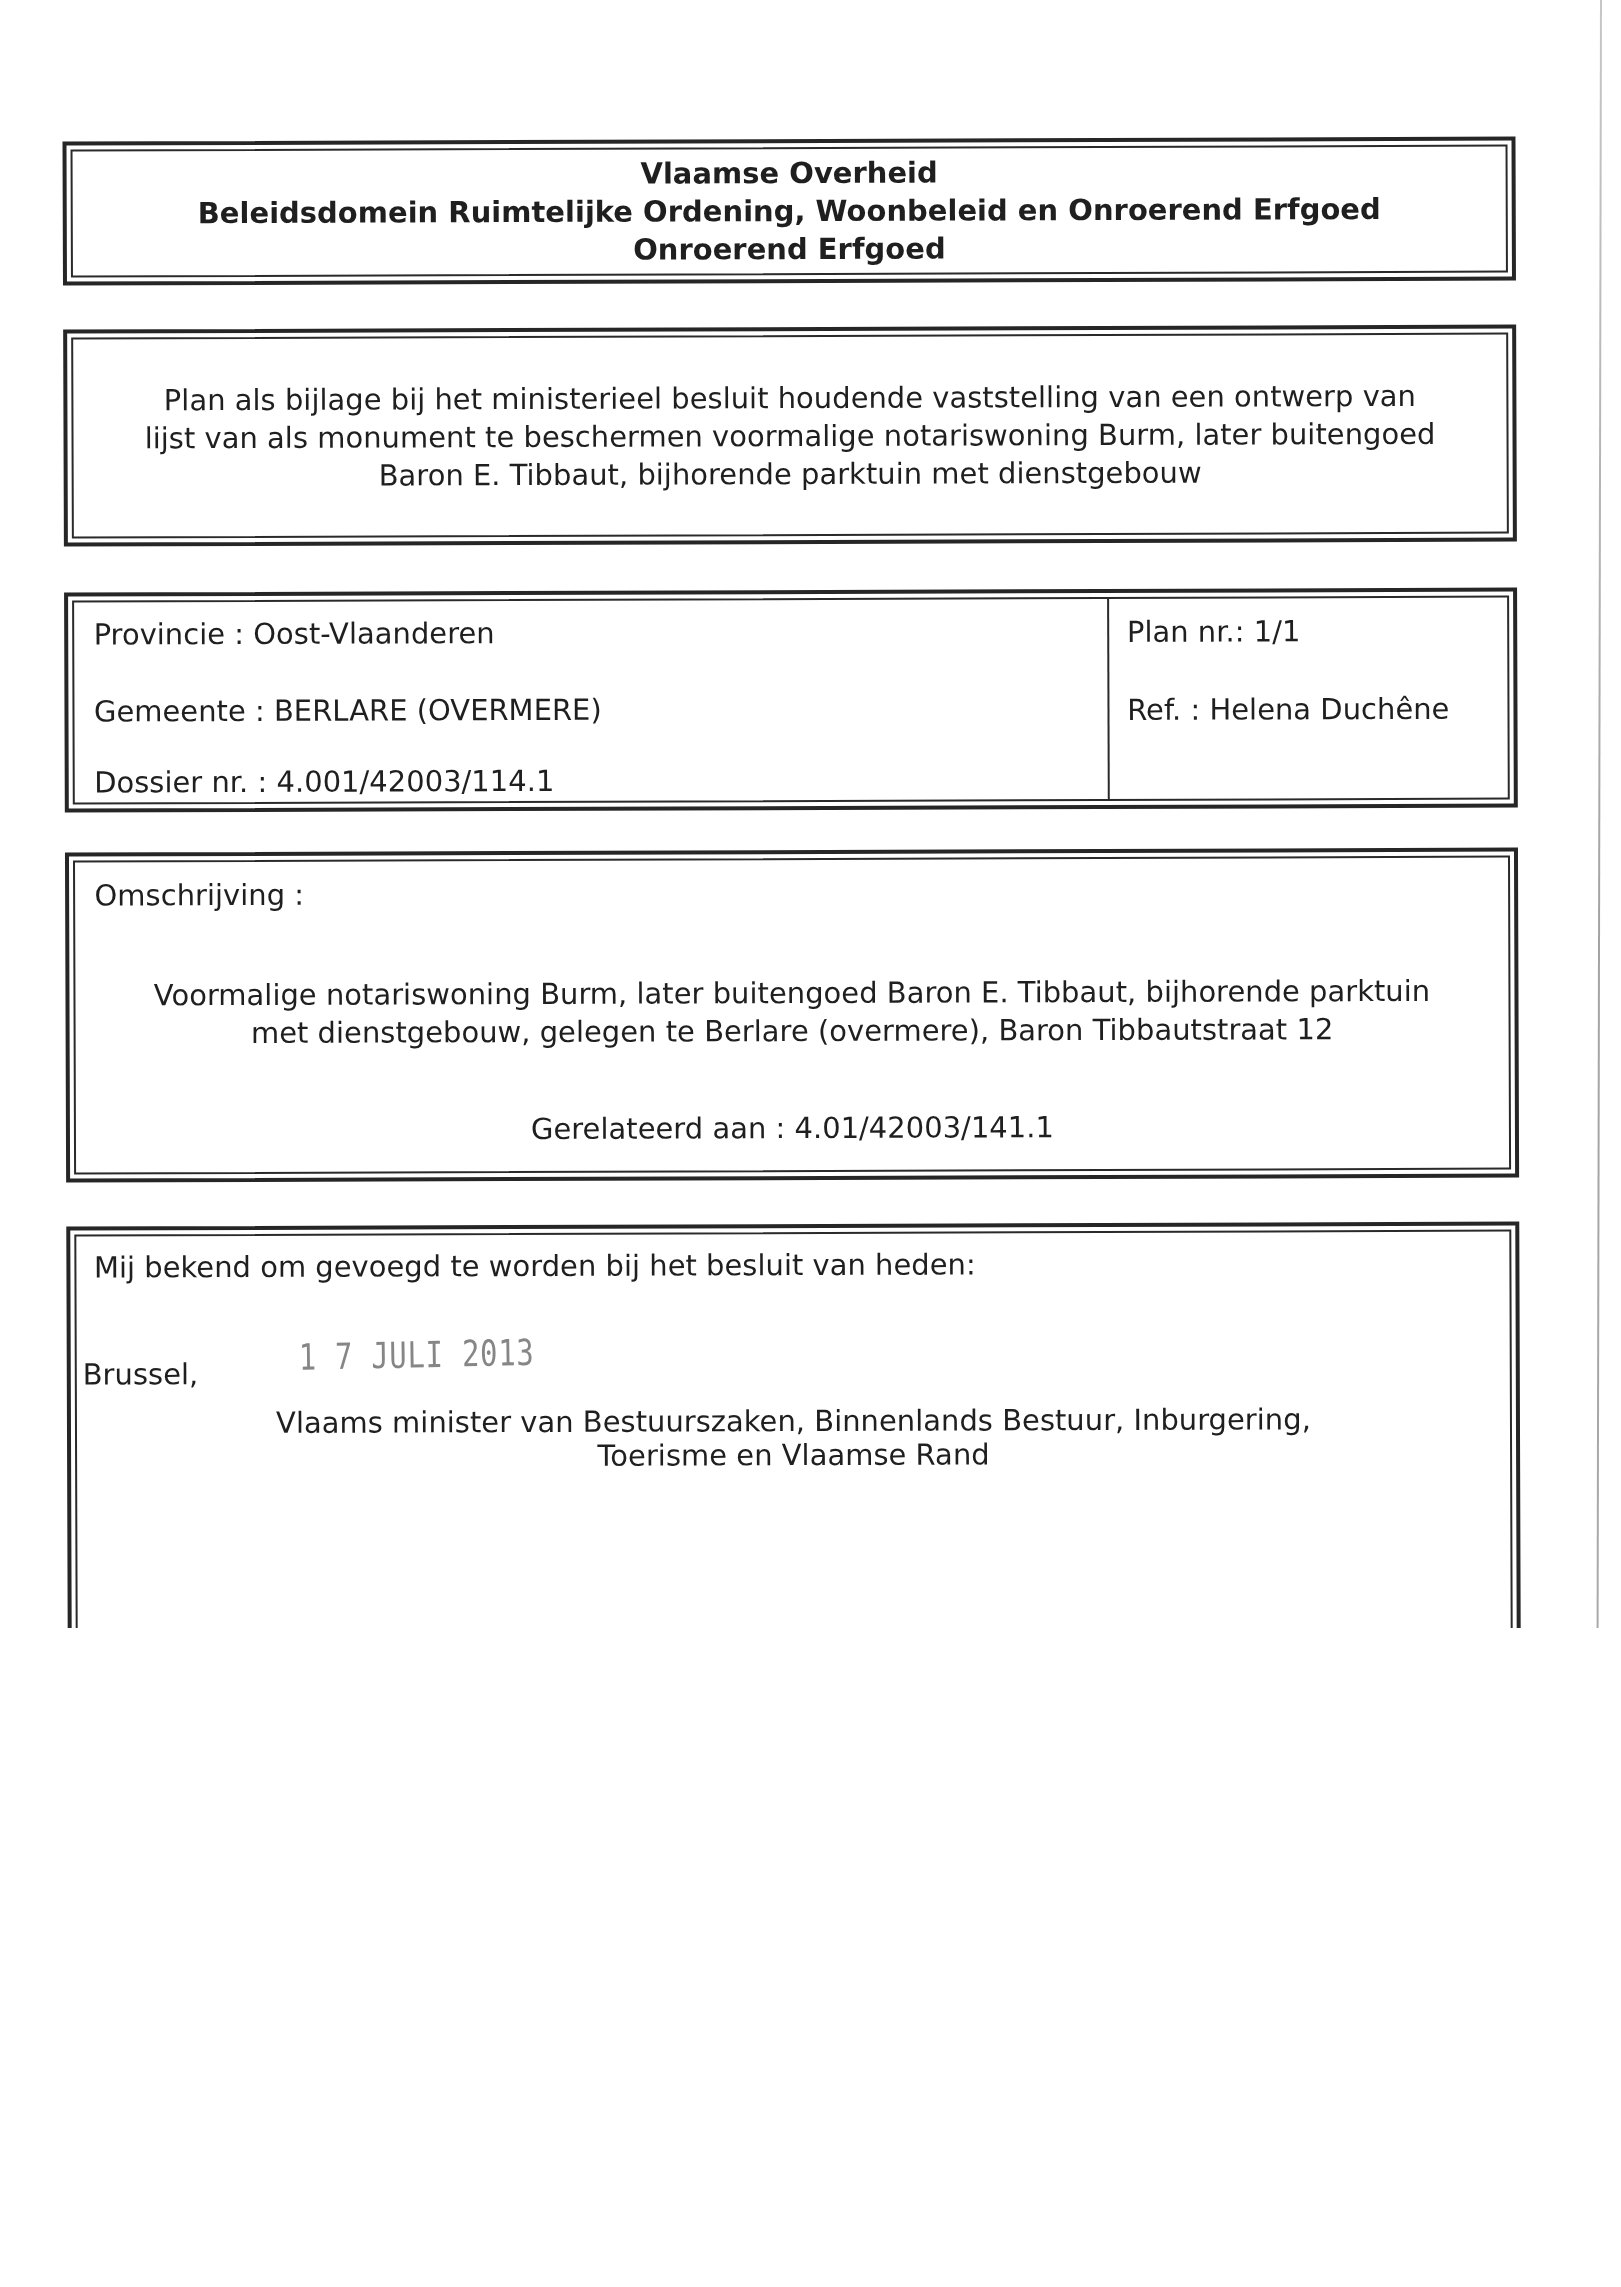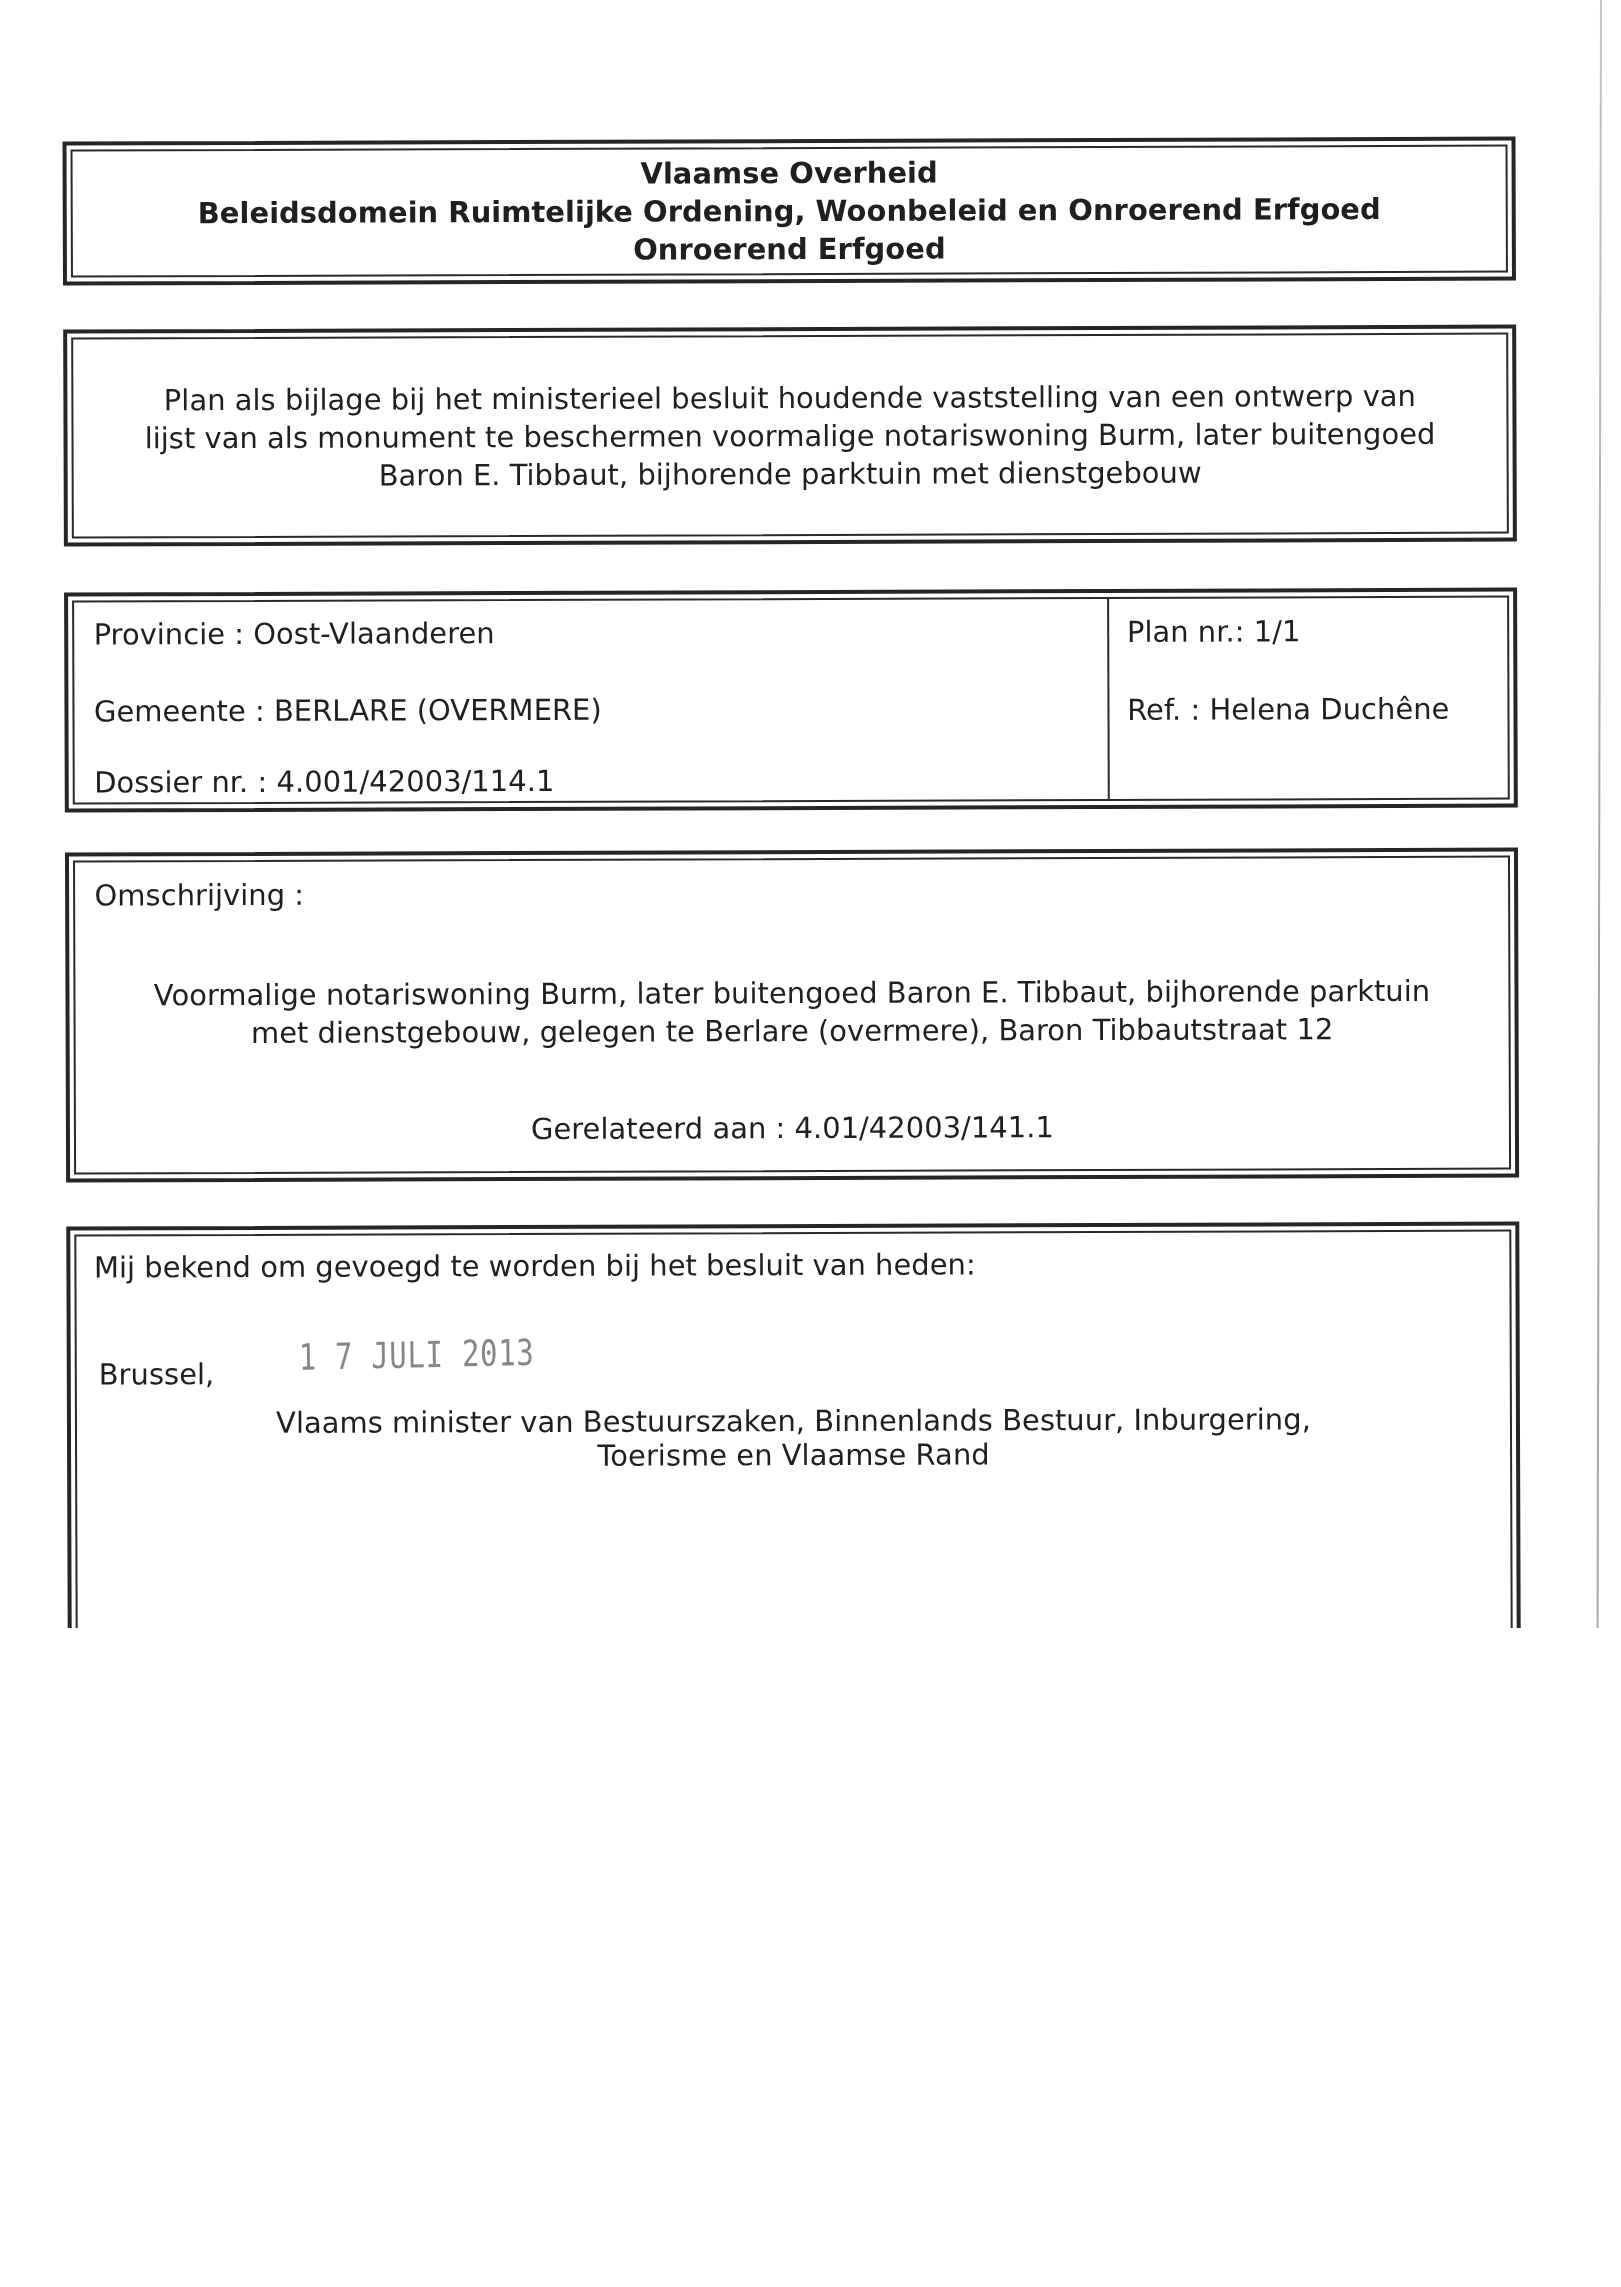--- a/index.html
+++ b/index.html
@@ -39,21 +39,21 @@
   .details-right{ flex:0 0 400px; border-left:2px solid #2a2a2a; padding:14.6px 0 0 17.6px; box-sizing:border-box; }
   .details-right .row2{ margin-top:40px; }
   .box-description{ top:850px; height:330px; }
   .box-description .box-inner{ padding:14.6px 0 0 0; }
   .desc-label{ padding-left:19.5px; }
   .desc-body{ margin-top:62px; text-align:center; }
   .desc-related{ margin-top:59px; text-align:center; }
   .box-signature{ top:1224px; height:939px; }
   .box-signature .box-inner{ position:relative; padding:0; }
   .sig-intro{ position:absolute; left:17.6px; top:11.7px; }
-  .sig-place{ position:absolute; left:22px; top:119px; }
+  .sig-place{ position:absolute; left:6px; top:119px; }
   .date-stamp{
     position:absolute; left:222px; top:103px;
     font-family:"DejaVu Sans Mono","Liberation Mono",monospace;
     font-size:36px; letter-spacing:1px; color:#868686;
     transform:scaleX(0.8) rotate(-0.8deg); transform-origin:left center;
     white-space:nowrap;
   }
   .sig-minister1{ position:absolute; left:0; top:168px; width:100%; text-align:center; }
   .sig-minister2{ position:absolute; left:0; top:202px; width:100%; text-align:center; }
   .sig-svg{ position:absolute; left:546px; top:624px; }

